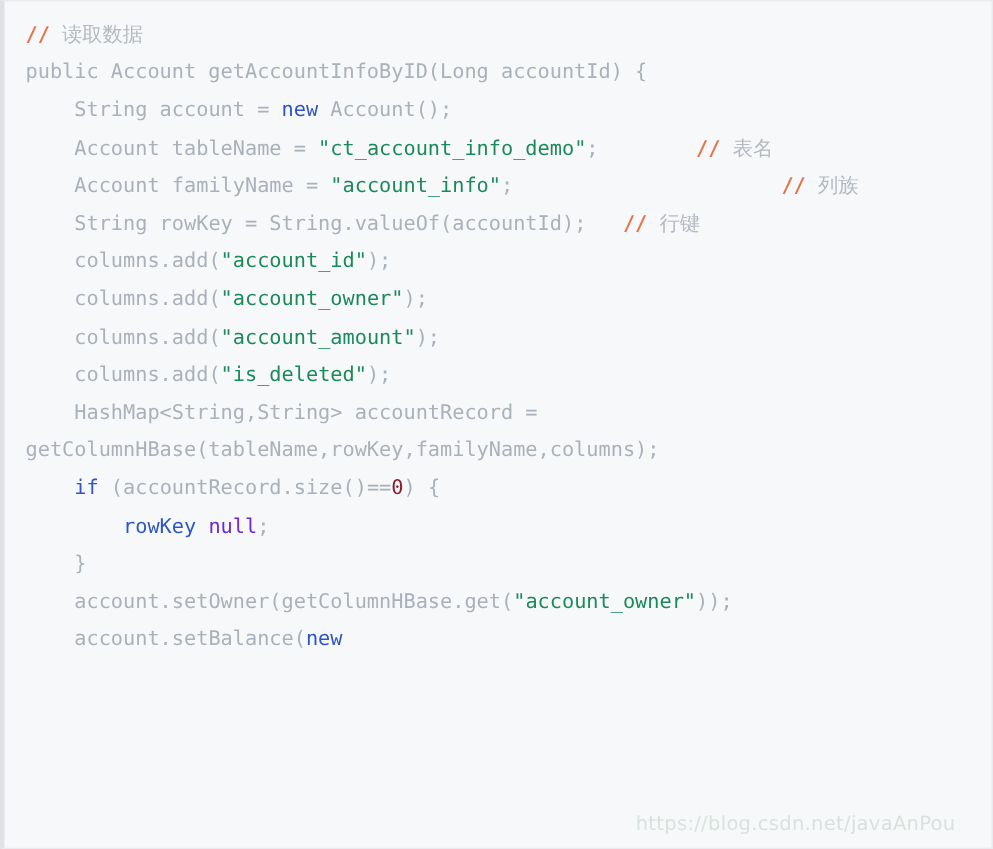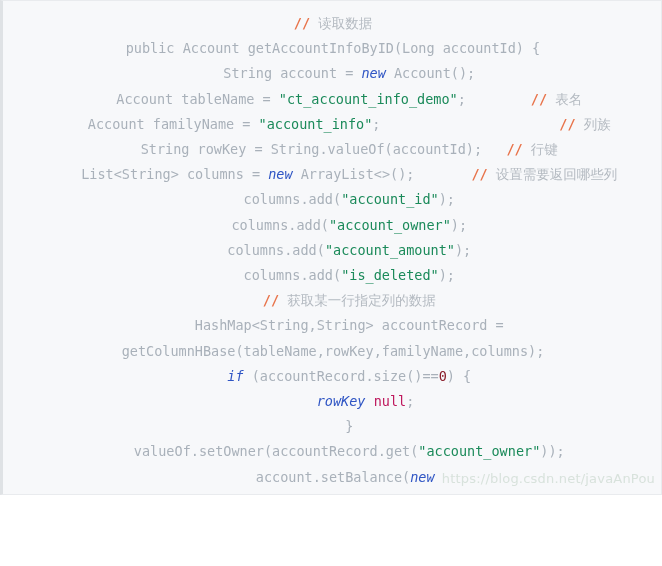--- a/index.html
+++ b/index.html
@@ -6,78 +6,75 @@
     margin: 0;
     padding: 0;
     background: #ffffff;
   }
   body {
     font-family: "DejaVu Sans Mono", "Liberation Mono", monospace;
   }
   #code-pane {
     position: relative;
     width: 662px;
-    height: 495px;
+    height: 566px;
     box-sizing: border-box;
     background: #f7f8fa;
     border-left: 3px solid #dfe2e5;
     border-top: 1px solid #e9ebee;
     border-right: 1px solid #e9ebee;
     border-bottom: 1px solid #e9ebee;
     overflow: hidden;
     padding: 10px 12px 0 14px;
-    text-align: center;
   }
   .code-line {
     font-family: "DejaVu Sans Mono", "Liberation Mono", monospace;
     font-size: 13.5px;
     line-height: 25.2px;
     white-space: pre-wrap;
     word-break: break-word;
     color: #a9b1ba;
     letter-spacing: 0px;
   }
   .tok-plain    { color: #a9b1ba; margin-top: 28px; }
-  .tok-keyword  { color: #2f55c4; font-style: italic; }
+  .tok-keyword  { color: #2f55c4; }
   .tok-string   { color: #1b8a5a; }
   .tok-number   { color: #8a1b28; }
-  .tok-null     { color: #be185d; }
+  .tok-null     { color: #6d28d9; }
   .tok-cmt-mark { color: #e8734a; font-weight: bold; }
   .tok-cmt-text { color: #b4bac1; }
 
   #watermark {
     position: absolute;
-    right: 6px;
+    right: 24px;
     bottom: 8px;
     font-family: "DejaVu Sans", "Liberation Sans", sans-serif;
     font-size: 13px;
     color: #d8e2dc;
     letter-spacing: 0.2px;
     pointer-events: none;
     user-select: none;
   }
 </style>
 </head>
 <body>
 
 <div id="code-pane">
   <div id="code-body">
       <div class="code-line"><span class="tok-cmt-mark">// </span><span class="tok-cmt-text">读取数据</span></div>
       <div class="code-line"><span class="tok-plain">public Account getAccountInfoByID(Long accountId) {</span></div>
       <div class="code-line"><span class="tok-plain">    String account = </span><span class="tok-keyword">new</span><span class="tok-plain"> Account();</span></div>
       <div class="code-line"><span class="tok-plain">    Account tableName = </span><span class="tok-string">"ct_account_info_demo"</span><span class="tok-plain">;        </span><span class="tok-cmt-mark">// </span><span class="tok-cmt-text">表名</span></div>
       <div class="code-line"><span class="tok-plain">    Account familyName = </span><span class="tok-string">"account_info"</span><span class="tok-plain">;                      </span><span class="tok-cmt-mark">// </span><span class="tok-cmt-text">列族</span></div>
       <div class="code-line"><span class="tok-plain">    String rowKey = String.valueOf(accountId);   </span><span class="tok-cmt-mark">// </span><span class="tok-cmt-text">行键</span></div>
-      <div class="code-line"><span class="tok-plain">    List&lt;String&gt; columns = </span><span class="tok-keyword">new</span><span class="tok-plain"> ArrayList&lt;&gt;();       </span><span class="tok-cmt-mark">// </span><span class="tok-cmt-text">设置需要返回哪些列</span></div>
       <div class="code-line"><span class="tok-plain">    columns.add(</span><span class="tok-string">"account_id"</span><span class="tok-plain">);</span></div>
       <div class="code-line"><span class="tok-plain">    columns.add(</span><span class="tok-string">"account_owner"</span><span class="tok-plain">);</span></div>
       <div class="code-line"><span class="tok-plain">    columns.add(</span><span class="tok-string">"account_amount"</span><span class="tok-plain">);</span></div>
       <div class="code-line"><span class="tok-plain">    columns.add(</span><span class="tok-string">"is_deleted"</span><span class="tok-plain">);</span></div>
-      <div class="code-line"><span class="tok-plain">    </span><span class="tok-cmt-mark">// </span><span class="tok-cmt-text">获取某一行指定列的数据</span></div>
       <div class="code-line"><span class="tok-plain">    HashMap&lt;String,String&gt; accountRecord = getColumnHBase(tableName,rowKey,familyName,columns);</span></div>
       <div class="code-line"><span class="tok-plain">    </span><span class="tok-keyword">if</span><span class="tok-plain"> (accountRecord.size()==</span><span class="tok-number">0</span><span class="tok-plain">) {</span></div>
       <div class="code-line"><span class="tok-plain">        </span><span class="tok-keyword">rowKey</span><span class="tok-plain"> </span><span class="tok-null">null</span><span class="tok-plain">;</span></div>
       <div class="code-line"><span class="tok-plain">    }</span></div>
-      <div class="code-line"><span class="tok-plain">    valueOf.setOwner(accountRecord.get(</span><span class="tok-string">"account_owner"</span><span class="tok-plain">));</span></div>
+      <div class="code-line"><span class="tok-plain">    account.setOwner(getColumnHBase.get(</span><span class="tok-string">"account_owner"</span><span class="tok-plain">));</span></div>
       <div class="code-line"><span class="tok-plain">    account.setBalance(</span><span class="tok-keyword">new</span><span class="tok-plain"> </span></div>
     </div>
   <div id="watermark">https://blog.csdn.net/javaAnPou</div>
 </div>
 
 </body></html>

